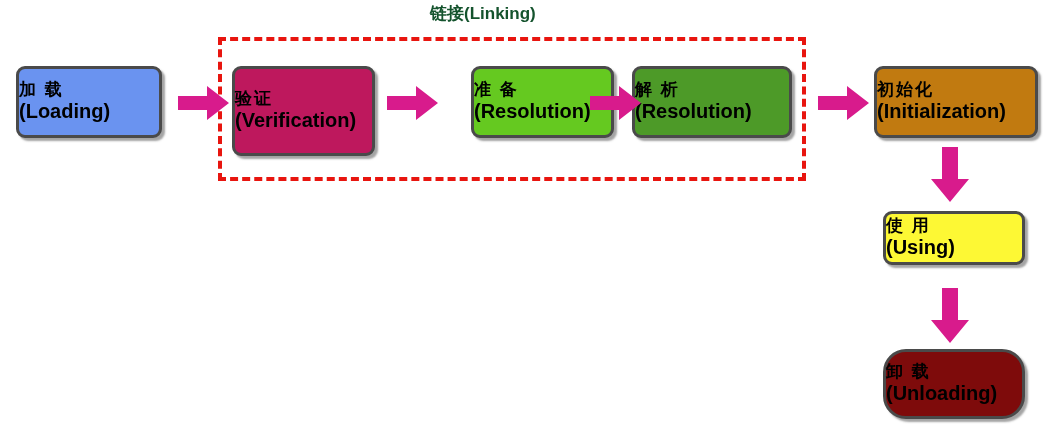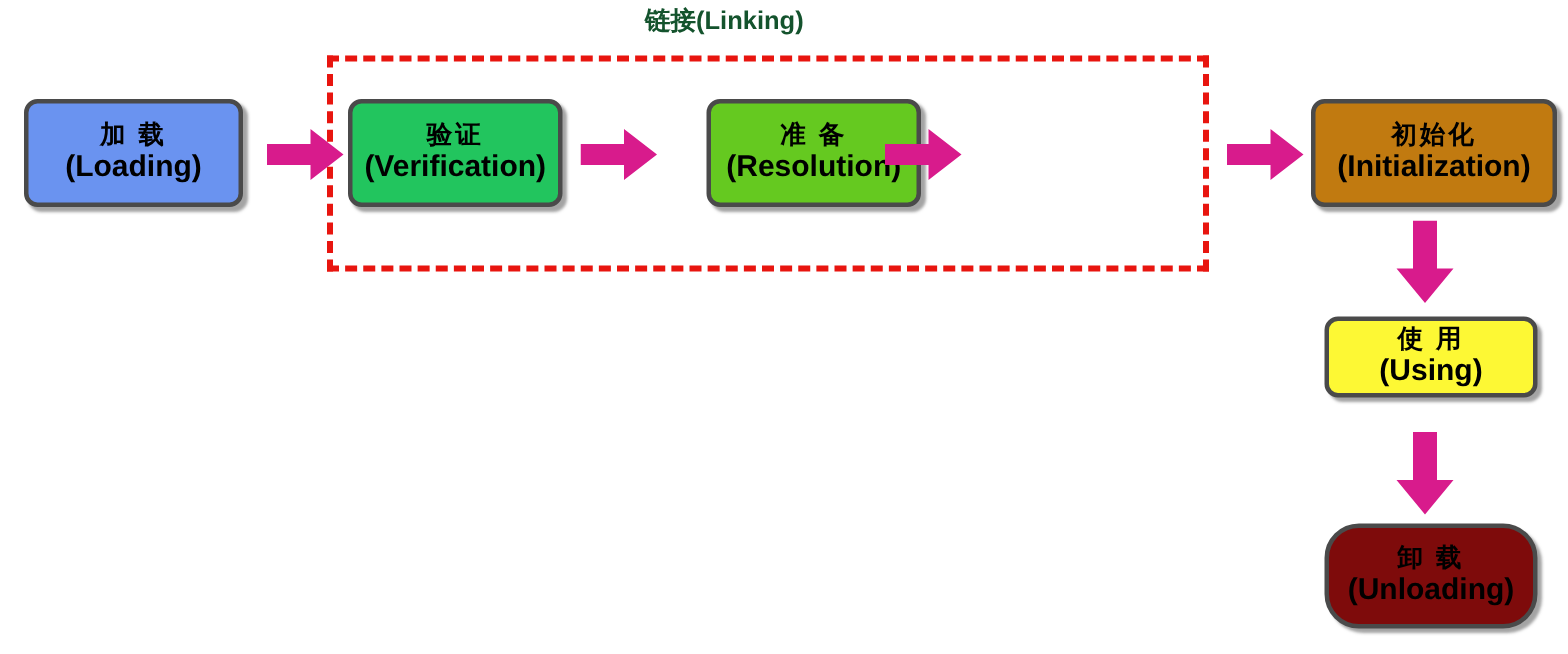--- a/index.html
+++ b/index.html
@@ -19,41 +19,41 @@
   }
 
   
   .node {
     position: absolute;
     box-sizing: border-box;
     border: 3px solid #4a4a4a;
     border-radius: 9px;
     display: flex;
     flex-direction: column;
-    align-items: center;
+    align-items: flex-start;
     justify-content: center;
     text-align: center;
     font-weight: bold;
     color: #000000;
     line-height: 1.18;
     box-shadow: 3px 3px 2px rgba(90,90,90,0.55);
   }
   .node .cn {
     font-size: 17px;
     letter-spacing: 2px;
     display: block;
   }
   .node .en {
     font-size: 20px;
     display: block;
   }
 
   
   #node-loading        { left:16px;  top:66px;  width:146px; height:72px; background:#6a93f0; }
-  #node-verification   { left:232px; top:66px;  width:143px; height:72px; background:#22c55e; }
+  #node-verification   { left:232px; top:66px;  width:143px; height:90px; background:#be185d; }
   #node-preparation    { left:437px; top:66px;  width:143px; height:72px; background:#65c920;margin-left:34px; }
   #node-resolution     { left:632px; top:66px;  width:160px; height:72px; background:#4d9a28; }
   #node-initialization { left:874px; top:66px;  width:164px; height:72px; background:#c17a10; }
   #node-using          { left:883px; top:211px; width:142px; height:54px; background:#fdf834; }
   #node-unloading      { left:883px; top:349px; width:142px; height:70px; background:#7e0b0b;border-radius:23px; }
 
   
   #linking-frame {
     position: absolute;
     left: 218px;
@@ -103,20 +103,24 @@
   <div class="node" id="node-verification">
     <span class="cn">验证</span>
     <span class="en">(Verification)</span>
   </div>
 
   <div class="node" id="node-preparation">
     <span class="cn">准 备</span>
     <span class="en">(Resolution)</span>
   </div>
 
+  <div class="node" id="node-resolution">
+    <span class="cn">解 析</span>
+    <span class="en">(Resolution)</span>
+  </div>
 
   <div class="node" id="node-initialization">
     <span class="cn">初始化</span>
     <span class="en">(Initialization)</span>
   </div>
 
   <div class="node" id="node-using">
     <span class="cn">使 用</span>
     <span class="en">(Using)</span>
   </div>

